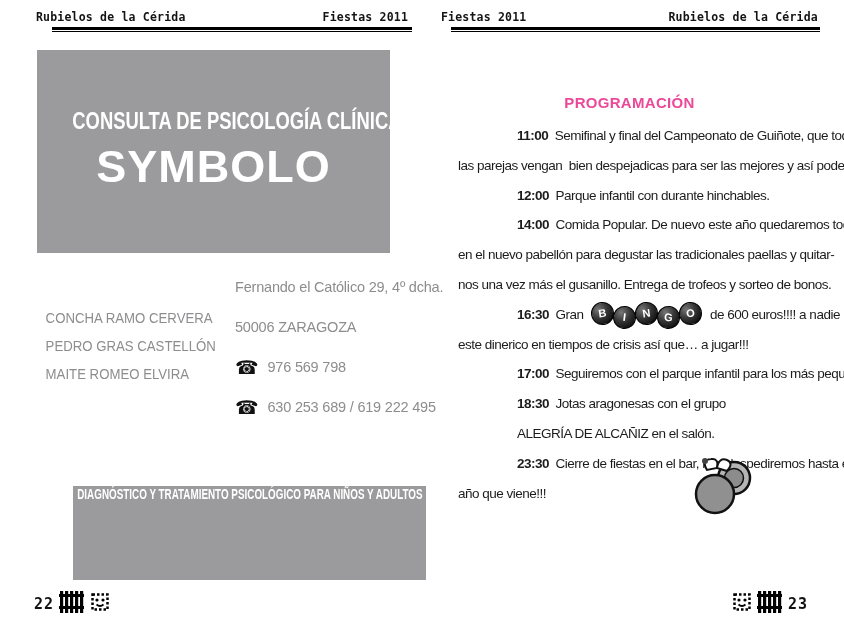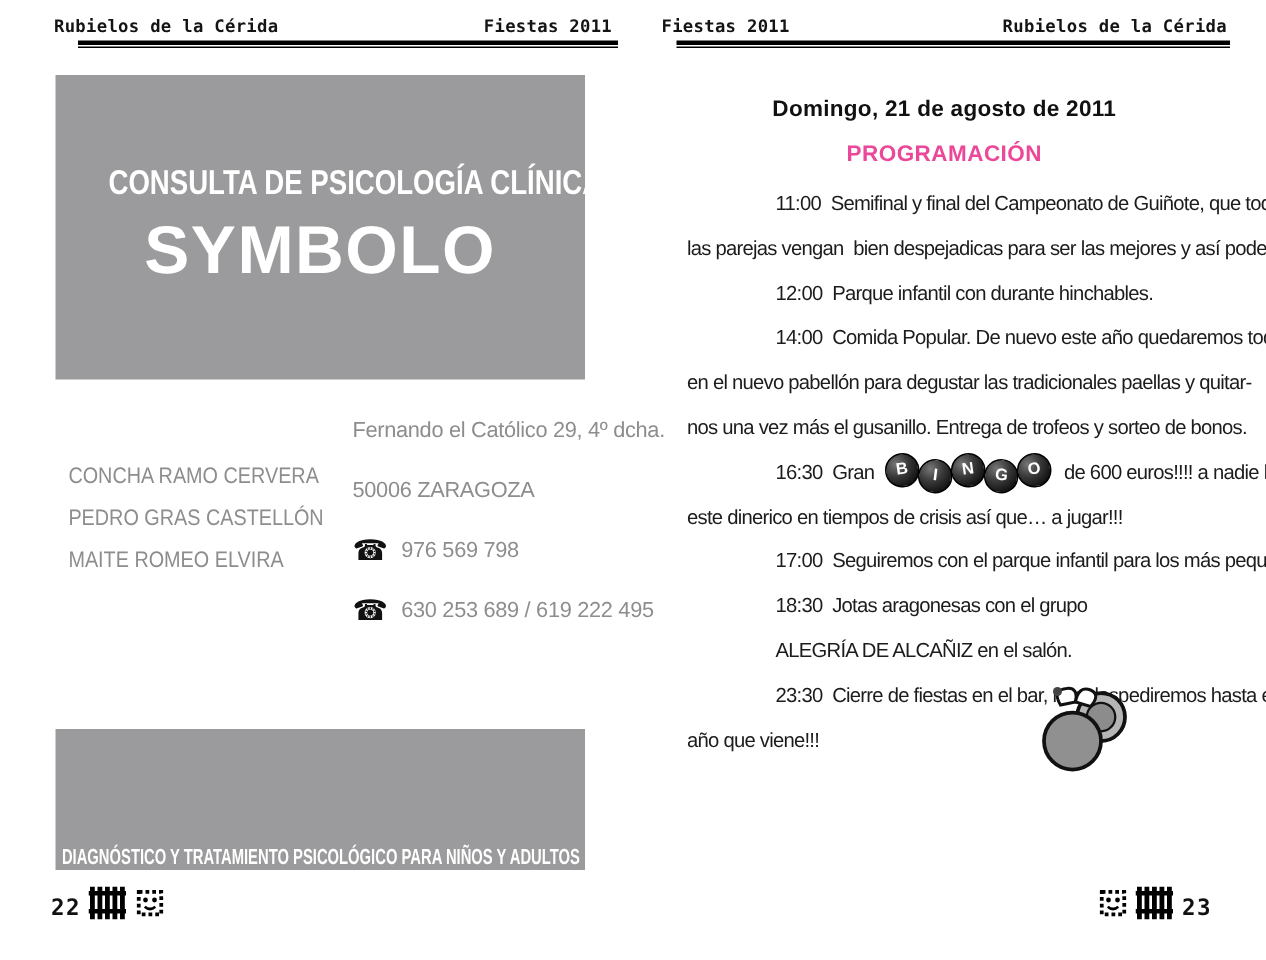--- a/index.html
+++ b/index.html
@@ -21,21 +21,21 @@
   .rule { position:absolute; top:27px; height:3px; background:#000; }
   .rule::after { content:""; position:absolute; left:0; right:0; top:4px; height:1px; background:#000; }
   #page-left  .rule { left:20px; right:0; }
   #page-right .rule { left:14px; right:2px; }
 
   
   .graybox { position:absolute; left:5px; width:353px; background:#9b9b9d; color:#fff; text-align:center; overflow:hidden; }
   #box-top { top:50px; height:203px; }
   .box-line1 { margin-top:58px; font-size:23px; font-weight:bold; white-space:nowrap; transform:scaleX(0.80); }
   .box-line2 { margin-top:6px; font-size:45px; font-weight:bold; letter-spacing:1px; white-space:nowrap; }
-  #box-bottom { top:486px; height:94px; display:flex; align-items:flex-end; justify-content:center; }
+  #box-bottom { top:486px; height:94px; display:flex; align-items:flex-start; justify-content:center;margin-left:36px; }
   .box-bottom-text { font-size:14.5px; font-weight:bold; white-space:nowrap; transform:scaleX(0.68); }
 
   .names { position:absolute; left:4px; top:304px; width:160px; text-align:center;
            color:#8d8d8f; font-size:15px; line-height:28px; white-space:nowrap; }
   .name-line { transform:scaleX(0.88); }
 
   .addr { position:absolute; left:175px; top:267px; color:#8d8d8f; font-size:14.5px; letter-spacing:-0.2px; }
   .addr-row { height:40px; display:flex; align-items:center; white-space:pre;margin-left:28px; }
   .phone-glyph { font-size:19px; color:#111; margin-right:9px; line-height:1; }
 
@@ -45,21 +45,21 @@
   #page-right .footer { right:14px; }
   .pagenum { font-family:"DejaVu Sans Mono", monospace; font-weight:bold; font-size:15px; letter-spacing:1px; color:#111; }
 
   
   .title    { position:absolute; top:64px; left:0; right:0; text-align:center; font-weight:bold; font-size:15px; color:#111; letter-spacing:0.2px; }
   .subtitle { position:absolute; top:94px; left:0; right:0; text-align:center; font-weight:bold; font-size:15px; color:#ec4899; letter-spacing:0.3px; }
 
   .schedule { position:absolute; top:121px; left:21px; width:368px;
               font-size:13.5px; letter-spacing:-0.5px; color:#1c1c1c; }
   .sched-line { height:29.8px; line-height:29.8px; white-space:pre; }
-  .sched-line .time { font-weight:normal; }
+  .sched-line .time { font-weight:bold; }
   .sched-line.has-time, .sched-line.indented { padding-left:59px; }
 
   .bingo { display:inline-flex; align-items:center; vertical-align:middle; margin:0 5px; }
   .ball {
     width:21px; height:21px; border-radius:50%; margin-left:-1px;
     background:radial-gradient(circle at 32% 28%, #777 0%, #3a3a3a 40%, #0b0b0b 85%);
     border:1px solid #000; color:#fff; font-weight:bold; font-size:11px; letter-spacing:0;
     display:inline-flex; align-items:center; justify-content:center;
   }
   .ball:nth-child(odd)  { transform:translateY(-2px) rotate(-8deg); }
@@ -133,21 +133,20 @@
   </div>
 </div>
 
 <div class="page" id="page-right">
   <div class="hdr">
     <span>Fiestas 2011</span>
     <span>Rubielos de la Cérida</span>
   </div>
   <div class="rule"></div>
 
-  <div class="title">Domingo, 21 de agosto de 2011</div>
   <div class="subtitle">PROGRAMACIÓN</div>
 
   <div class="schedule">
       <div class="sched-line has-time"><span class="time">11:00  </span><span>Semifinal y final del Campeonato de Guiñote, que todas</span></div>
       <div class="sched-line"><span>las parejas vengan  bien despejadicas para ser las mejores y así poder</span></div>
       <div class="sched-line has-time"><span class="time">12:00  </span><span>Parque infantil con durante hinchables.</span></div>
       <div class="sched-line has-time"><span class="time">14:00  </span><span>Comida Popular. De nuevo este año quedaremos todos</span></div>
       <div class="sched-line"><span>en el nuevo pabellón para degustar las tradicionales paellas y quitar-</span></div>
       <div class="sched-line"><span>nos una vez más el gusanillo. Entrega de trofeos y sorteo de bonos.</span></div>
       <div class="sched-line has-time"><span class="time">16:30  </span><span>Gran </span><span class="bingo"><span class="ball">B</span><span class="ball">I</span><span class="ball">N</span><span class="ball">G</span><span class="ball">O</span></span><span> de 600 euros!!!! a nadie le viene mal</span></div>

